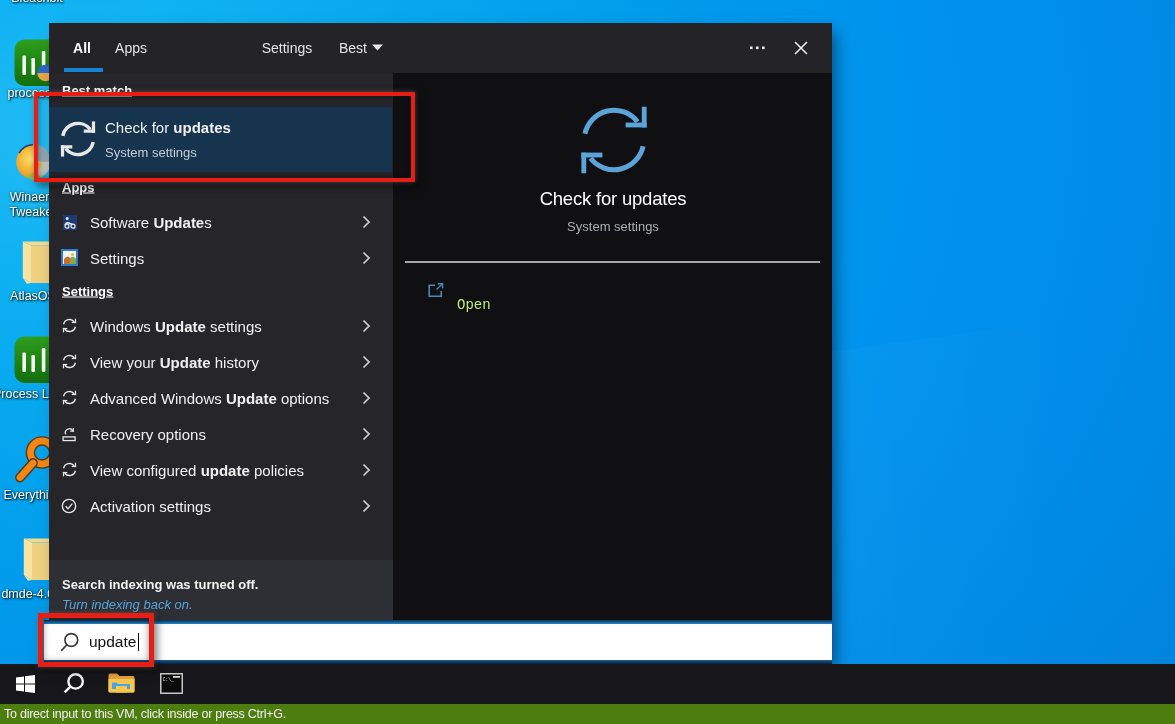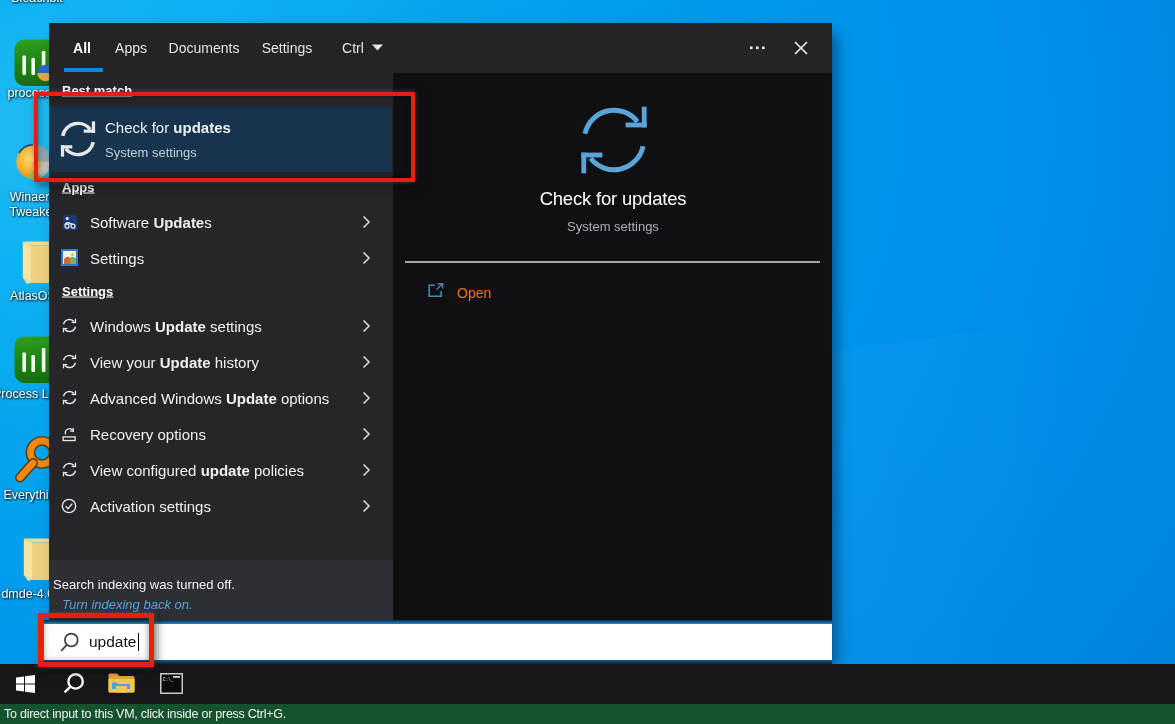--- a/index.html
+++ b/index.html
@@ -31,21 +31,21 @@
   .tabb { color:#fff; font-weight:bold; }
   #underline { left:15px; top:45px; width:39px; height:4px; background:#1484d7; }
   .hdr { color:#ffffff; font-weight:bold; font-size:13px;text-decoration:underline; }
   .item { color:#f0f0f0; font-size:15px; }
   .item b, .hl b { font-weight:bold;margin-top:12px; }
   #hl { left:0; top:84px; width:343px; height:65px; background:#17344e; }
   .chev { left:313px; }
   .linktxt { color:#55a6da; font-size:13px;font-style:italic; }
   .striptxt { color:#f2f2f2; font-size:13px; }
   #taskbar { left:0; top:664px; width:1175px; height:40px; background:#17171b; }
-  #vmbar { left:0; top:704px; width:1175px; height:20px; background:#14532d; }
+  #vmbar { left:0; top:704px; width:1175px; height:20px; background:#4d7c0f; }
   #vmbar div { color:#f2f2f2; font-size:12.5px; letter-spacing:-0.25px; line-height:20px; padding-left:4px; }
   .redrect { border:5px solid #e81e14; box-shadow: 0 0 5px rgba(150,150,150,0.4), 3px 4px 8px rgba(0,0,0,0.5), inset 0 0 7px rgba(0,0,0,0.45); }
   .ctr { transform:translate(-50%,-50%); }
   .cy { transform:translateY(-50%); }
   .nowrap { white-space:nowrap; }
 </style>
 </head>
 <body>
 <div class="abs" id="wall"></div>
 <div class="abs" id="beam1"></div>
@@ -122,23 +122,22 @@
 <div class="abs" id="panel">
   <div class="abs" id="leftcol"></div>
   <div class="abs" id="strip"></div>
   <div class="abs" id="rightcol"></div>
   <div class="abs" id="sbtop"></div>
   <div class="abs" id="sbwhite"></div>
   <div class="abs" id="sbbot"></div>
 
   <div class="abs tab tabb" style="left:33px;">All</div>
   <div class="abs tab" style="left:82px;">Apps</div>
-  <div class="abs tab" style="left:155px;">Documents</div>
   <div class="abs tab" style="left:238px;">Settings</div>
-  <div class="abs tab" style="left:304px;">Ctrl</div>
+  <div class="abs tab" style="left:304px;">Best</div>
   <div class="abs" id="underline"></div>
   <svg class="abs" style="left:323px; top:21px;" width="11" height="7">
       <polygon points="0,0.5 11,0.5 5.5,6.5" fill="#e8e8e8"></polygon>
     </svg>
   <svg class="abs" style="left:701px; top:23px;" width="17" height="4">
       <rect x="0" y="0.5" width="2.6" height="2.6" fill="#ececec"></rect>
       <rect x="6" y="0.5" width="2.6" height="2.6" fill="#ececec"></rect>
       <rect x="12" y="0.5" width="2.6" height="2.6" fill="#ececec"></rect>
     </svg>
   <svg class="abs" style="left:745px; top:18px;" width="14" height="14" viewBox="0 0 14 14">
@@ -215,35 +214,35 @@
   <svg class="abs chev" style="top:404px;" width="9" height="14" viewBox="0 0 9 14">
       <path d="M1.5 1.5 L7 7 L1.5 12.5" stroke="#d0d0d0" stroke-width="1.7" fill="none"></path>
     </svg>
   <svg class="abs chev" style="top:440px;" width="9" height="14" viewBox="0 0 9 14">
       <path d="M1.5 1.5 L7 7 L1.5 12.5" stroke="#d0d0d0" stroke-width="1.7" fill="none"></path>
     </svg>
   <svg class="abs chev" style="top:476px;" width="9" height="14" viewBox="0 0 9 14">
       <path d="M1.5 1.5 L7 7 L1.5 12.5" stroke="#d0d0d0" stroke-width="1.7" fill="none"></path>
     </svg>
 
-  <div class="abs striptxt cy nowrap" style="left:4px; top:561px;">Search indexing was turned off.</div>
+  <div class="abs striptxt cy nowrap" style="left:13px; top:561px;font-weight:bold;">Search indexing was turned off.</div>
   <div class="abs linktxt cy nowrap" style="left:13px; top:581px;">Turn indexing back on.</div>
 
   <svg class="abs" style="left:523px; top:75px;" width="84" height="84" viewBox="0 0 26 26">
       <use href="#syncb"></use>
     </svg>
   <div class="abs ctr nowrap" style="left:564px; top:176px; color:#fff; font-size:18.5px; letter-spacing:-0.2px;">Check for updates</div>
   <div class="abs ctr nowrap" style="left:564px; top:203px; color:#a9aeb4; font-size:13px;">System settings</div>
   <div class="abs" style="left:356px; top:238px; width:415px; height:2px; background:#a6a6a6;"></div>
   <svg class="abs" style="left:379px; top:260px;" width="16" height="15" viewBox="0 0 16 15">
     <path d="M13.2 8 L13.2 13.2 L1.2 13.2 L1.2 2.2 L7 2.2" stroke="#4a87b5" stroke-width="1.6" fill="none"></path>
     <path d="M8.5 6.5 L14 1.2" stroke="#4a87b5" stroke-width="1.4" fill="none"></path>
     <path d="M9.8 0.8 L14.6 0.8 L14.6 5.4" stroke="#4a87b5" stroke-width="1.4" fill="none"></path>
   </svg>
-  <div class="abs cy nowrap" style="left:408px; top:270px; color:#f97316; font-size:14px;">Open</div>
+  <div class="abs cy nowrap" style="left:408px; top:282px; color:#bef264; font-size:14px;font-family:Liberation Mono, monospace;">Open</div>
 
   <svg class="abs" style="left:10px; top:607px;" width="21" height="24" viewBox="0 0 21 24">
       <circle cx="12.3" cy="10" r="6.4" stroke="#3c3c3c" stroke-width="1.7" fill="none"></circle>
       <path d="M7.8 14.8 L2.2 20.8" stroke="#3c3c3c" stroke-width="1.7"></path>
     </svg>
   <div class="abs cy nowrap" style="left:40px; top:619px; color:#111; font-size:15.5px;">update</div>
   <div class="abs" style="left:89px; top:610px; width:1.4px; height:18px; background:#000;"></div>
 </div>
 
 <div class="abs" id="taskbar">

